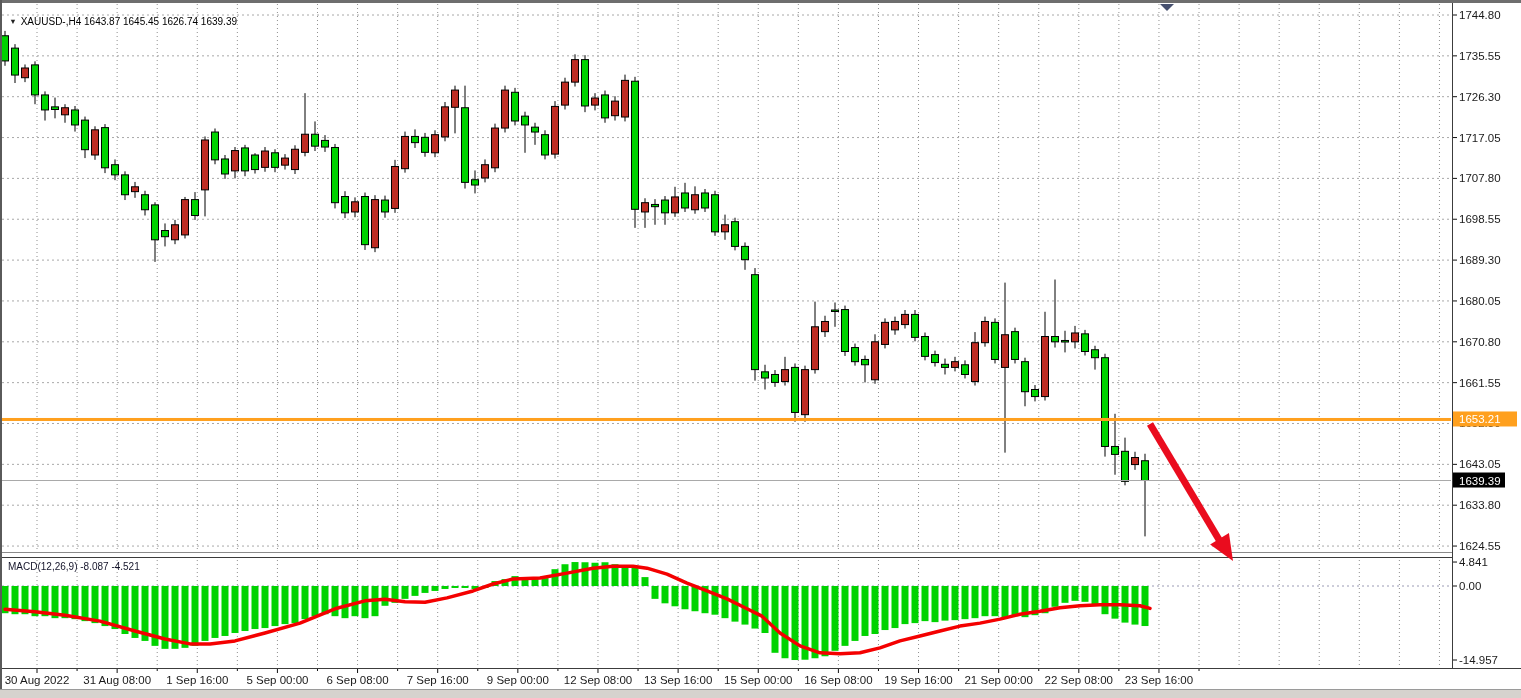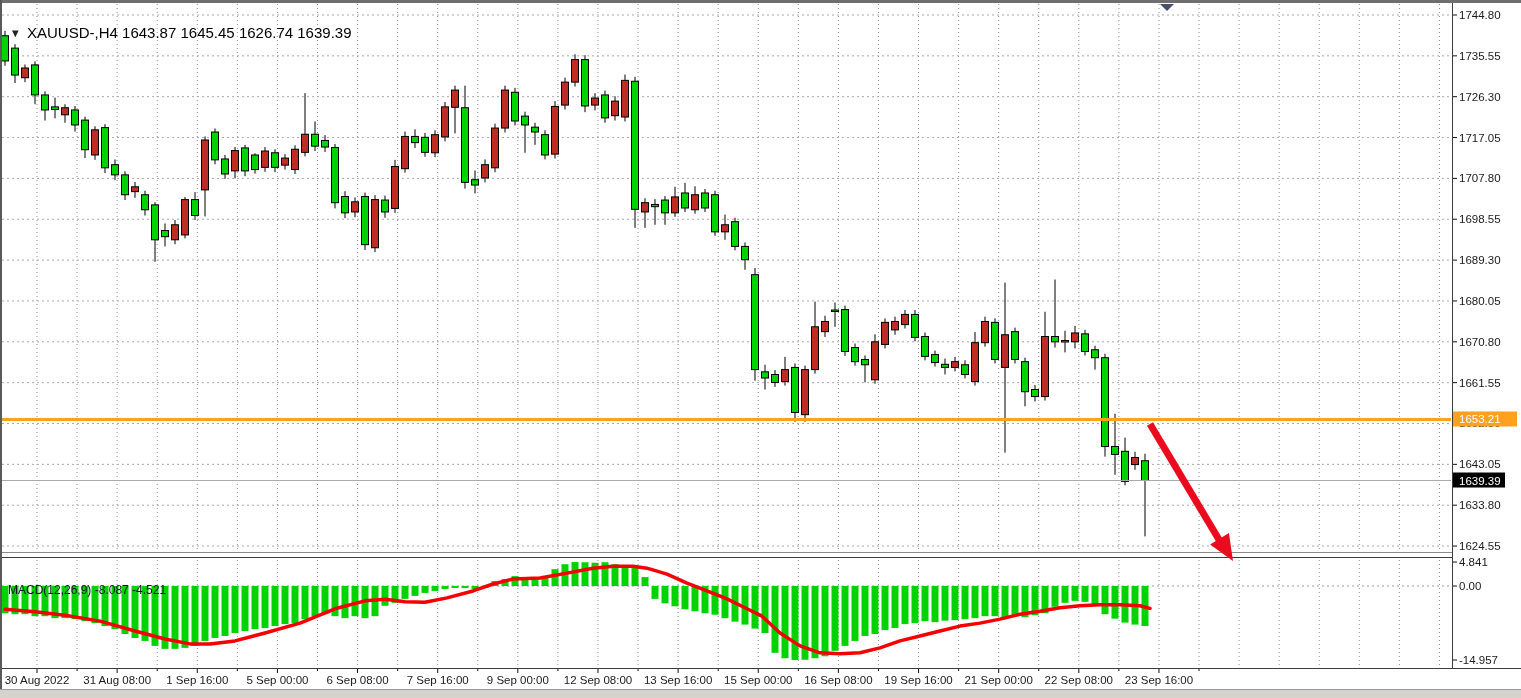--- a/index.html
+++ b/index.html
@@ -1,23 +1,23 @@
 <!DOCTYPE html>
 <html><head>
 <meta charset="utf-8">
 <style>
   html,body{margin:0;padding:0;background:#888;}
   .screen{position:relative;width:1521px;height:698px;background:#ffffff;overflow:hidden;
           font-family:"Liberation Sans",sans-serif;}
   .topedge{position:absolute;left:0;top:0;width:1521px;height:3px;background:#6e6e6e;}
   .leftedge{position:absolute;left:0;top:0;width:2px;height:698px;background:#5a5a5a;}
   .bottomstrip{position:absolute;left:0;top:689px;width:1521px;height:9px;background:#d6d3ce;border-top:1px solid #9a9a9a;}
-  .title-overlay{position:absolute;left:8px;top:24px;font-size:15px;color:#000;white-space:nowrap;}
+  .title-overlay{position:absolute;left:8px;top:16px;font-size:10px;color:#000;white-space:nowrap;}
   .title-overlay b{font-weight:400;}
-  .macd-overlay{position:absolute;left:8px;top:583px;font-size:12px;color:#14142a;white-space:nowrap;}
+  .macd-overlay{position:absolute;left:8px;top:561px;font-size:10px;color:#14142a;white-space:nowrap;}
   .dd{display:inline-block;transform:scale(.75);color:#222;}
   svg{position:absolute;left:0;top:0;}
   text{font-family:"Liberation Sans",sans-serif;}
 </style>
 </head>
 <body>
 
 <div class="screen">
   <svg id="cv" width="1521" height="698">
       <g>

